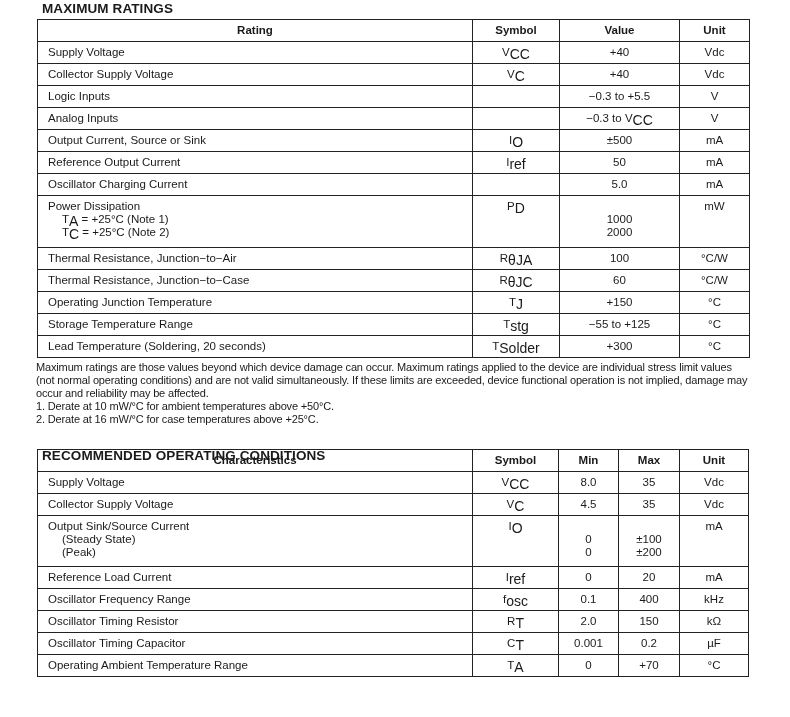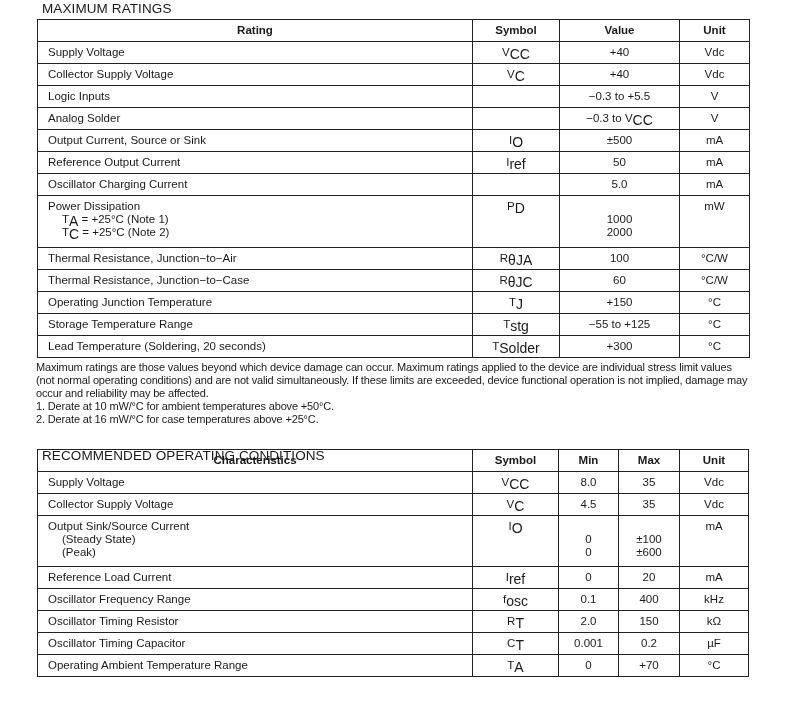--- a/index.html
+++ b/index.html
@@ -1,17 +1,17 @@
 <!DOCTYPE html>
 <html><head>
 <meta charset="utf-8">
 <style>
   html,body{margin:0;padding:0;background:#fff;}
   body{width:790px;height:717px;position:relative;overflow:hidden;font-family:"Liberation Sans",sans-serif;color:#1a1a1a;}
-  .section-title{position:absolute;font-weight:normal;font-size:13.5px;letter-spacing:0.1px;}
+  .section-title{position:absolute;font-weight:bold;font-size:13.5px;letter-spacing:0.1px;}
   table{position:absolute;border-collapse:collapse;font-size:11.5px;table-layout:fixed;}
   td,th{border:1.5px solid #222;padding:0 10px;vertical-align:middle;height:21px;line-height:13px;}
   th{font-weight:bold;text-align:center;}
   td.c{text-align:center;}
   td.top{vertical-align:top;padding-top:4px;}
   .ind{padding-left:14px;display:block;}
   sub{font-size:14px;vertical-align:-3px;line-height:0;}
   .note{position:absolute;left:36px;width:712px;font-size:11px;line-height:13px;letter-spacing:-0.15px;}
   .ml{display:block;}
 </style>
@@ -48,21 +48,21 @@
       <td class="c">+40</td>
       <td class="c">Vdc</td>
     </tr>
     <tr>
       <td>Logic Inputs</td>
       <td class="c"></td>
       <td class="c">−0.3 to +5.5</td>
       <td class="c">V</td>
     </tr>
     <tr>
-      <td>Analog Solder</td>
+      <td>Analog Inputs</td>
       <td class="c"></td>
       <td class="c"><span>−0.3 to V</span><sub>CC</sub></td>
       <td class="c">V</td>
     </tr>
     <tr>
       <td>Output Current, Source or Sink</td>
       <td class="c"><span>I</span><sub>O</sub></td>
       <td class="c">±500</td>
       <td class="c">mA</td>
     </tr>
@@ -173,21 +173,21 @@
       </td>
       <td class="c top"><span>I</span><sub>O</sub></td>
       <td class="c top">
         <span class="ml">&nbsp;</span>
         <span class="ml">0</span>
         <span class="ml">0</span>
       </td>
       <td class="c top">
         <span class="ml">&nbsp;</span>
         <span class="ml">±100</span>
-        <span class="ml">±600</span>
+        <span class="ml">±200</span>
       </td>
       <td class="c top">mA</td>
     </tr>
     <tr>
       <td>Reference Load Current</td>
       <td class="c"><span>I</span><sub>ref</sub></td>
       <td class="c">0</td>
       <td class="c">20</td>
       <td class="c">mA</td>
     </tr>

